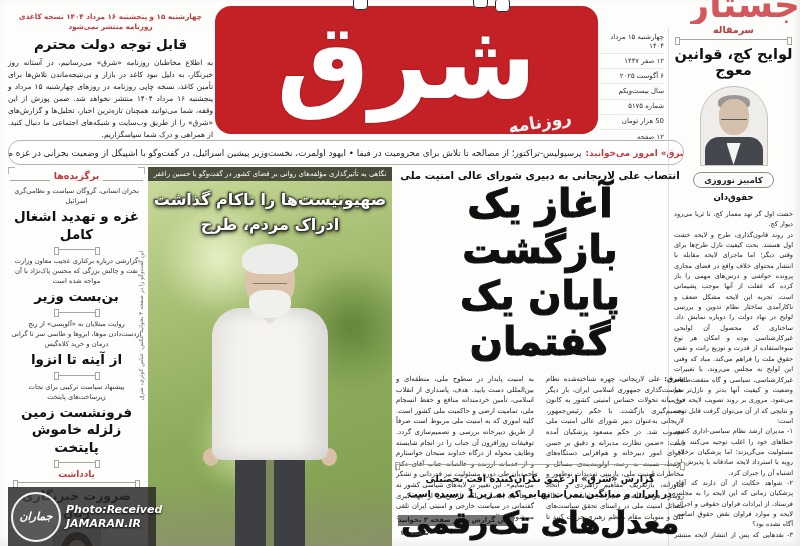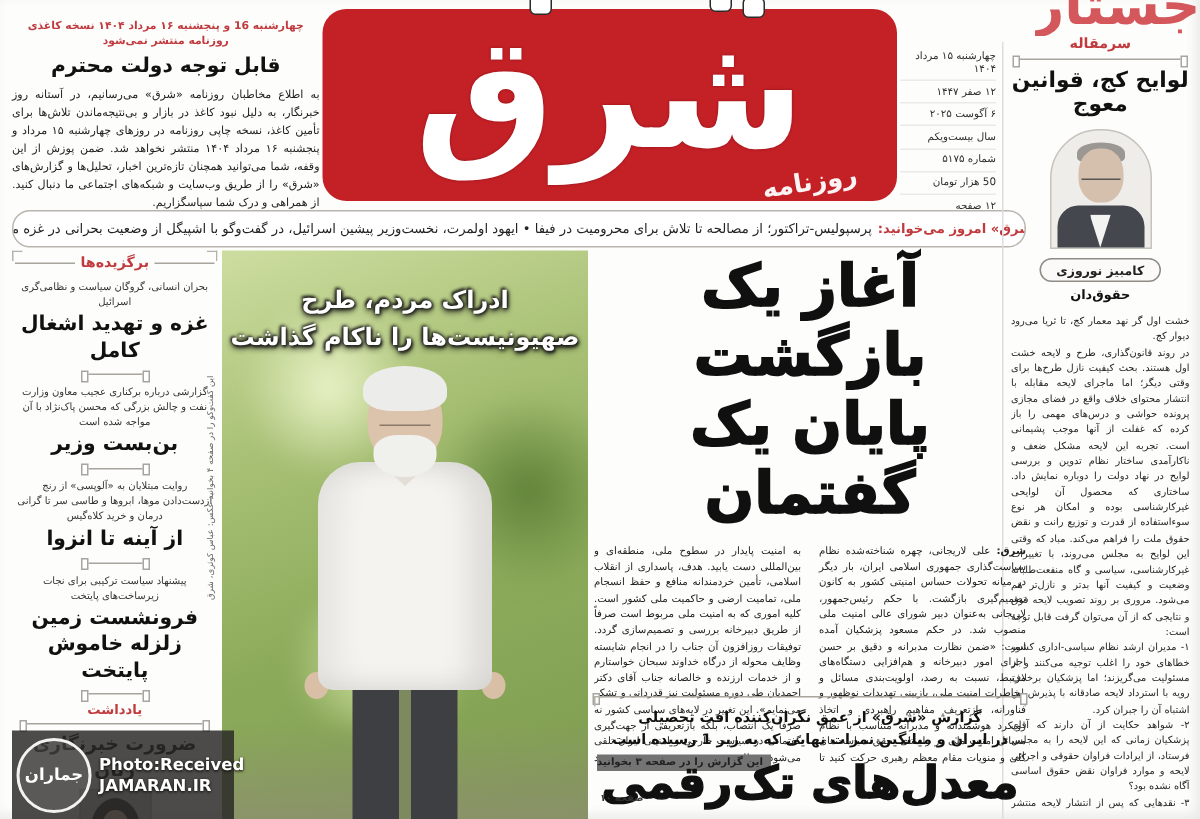--- a/index.html
+++ b/index.html
@@ -57,21 +57,21 @@
         background:#44474e;border-radius:14px 14px 0 0;}
   .portrait .p-shirt{position:absolute;left:50%;bottom:0;transform:translateX(-50%);width:14px;height:22px;
         background:#f4f4f2;clip-path:polygon(50% 100%,0 0,100% 0);}
   .author-badge{display:inline-block;border:1px solid #8f8b85;border-radius:10px;padding:2px 10px;
         font-size:8.3px;font-weight:bold;color:#222;margin-top:6px;background:#fbfaf8;}
   .author-role{font-size:8.6px;font-weight:bold;color:#111;margin-top:4px;}
   .ed-body{font-size:6.55px;line-height:1.58;text-align:justify;color:#222;white-space:pre-line;
         margin-top:7px;height:330px;overflow:hidden;}
   
   .leftcol{left:8px;top:167px;width:137px;height:379px;overflow:hidden;text-align:center;}
-  .label-row{display:flex;align-items:center;gap:4px;margin:3px 2px 5px;}
+  .label-row{display:flex;align-items:flex-end;gap:4px;margin:3px 2px 5px;}
   .label-row .ln{flex:1;border-top:1px solid #a8a49e;height:0;position:relative;}
   .hl-kicker{font-size:6.7px;color:#333;line-height:1.5;margin:2px 3px;}
   .hl-title{font-size:13.5px;font-weight:bold;color:#111;line-height:1.3;margin:1px 0 2px;}
   .hline-sm{width:44px;margin:6px auto;}
   .note-photo{width:46px;height:56px;margin:5px auto 0;background:#d8d4d0;border:1px solid #c0bcb6;
         position:relative;overflow:hidden;}
   .note-photo .w-scarf{position:absolute;left:50%;top:5px;transform:translateX(-50%);width:34px;height:46px;
         background:#2c2c31;border-radius:50% 50% 35% 35%;}
   .note-photo .w-face{position:absolute;left:50%;top:13px;transform:translateX(-50%);width:18px;height:24px;
         background:#d9c1ac;border-radius:48%;}
@@ -119,21 +119,21 @@
   .lead-pageref{position:absolute;left:2px;bottom:0;background:#737373;font-size:6.8px;font-weight:bold;padding-right:5px;}
   
   .bottom{left:396px;top:464px;width:288px;height:80px;text-align:center;}
   .bottom .hline{margin-bottom:7px;}
   .bot-kicker{font-size:9.6px;font-weight:bold;color:#111;line-height:1.55;}
   .bot-title{font-size:30px;font-weight:bold;color:#101010;margin-top:3px;letter-spacing:-.5px;
         -webkit-text-stroke:.9px #101010;}
   .bot-pageref{position:absolute;left:4px;bottom:8px;font-size:6.3px;font-weight:bold;color:#333;}
   
   .watermark{left:8px;top:487px;width:148px;height:59px;background:rgba(42,40,38,.84);z-index:6;
-        display:flex;align-items:center;direction:ltr;gap:5px;}
+        display:flex;align-items:center;direction:ltr;gap:5px;font-style:italic;}
   .wm-logo{flex:0 0 auto;width:46px;height:46px;margin-left:3px;border:2.5px solid #f2f2f2;border-radius:50%;
         display:flex;align-items:center;justify-content:center;color:#fff;font-size:11px;font-weight:bold;
         background:rgba(255,255,255,.08);}
   .wm-text{color:#fff;font-weight:bold;font-size:11px;line-height:1.25;text-shadow:0 1px 2px #000;}
 </style>
 </head>
 <body>
 
 <div class="page">
 
@@ -153,21 +153,21 @@
     <div class="date-row">چهارشنبه ۱۵ مرداد ۱۴۰۴</div>
     <div class="date-row">۱۲ صفر ۱۴۴۷</div>
     <div class="date-row">۶ آگوست ۲۰۲۵</div>
     <div class="date-row">سال بیست‌ویکم</div>
     <div class="date-row">شماره ۵۱۷۵</div>
     <div class="date-row">50 هزار تومان</div>
     <div class="date-row">۱۲ صفحه</div>
   </div>
 
   <div class="abs notice">
-    <div class="notice-topline">چهارشنبه 16 و پنجشنبه ۱۶ مرداد ۱۴۰۴ نسخه کاغذی روزنامه منتشر نمی‌شود</div>
+    <div class="notice-topline">چهارشنبه ۱۵ و پنجشنبه ۱۶ مرداد ۱۴۰۴ نسخه کاغذی روزنامه منتشر نمی‌شود</div>
     <div class="notice-title">قابل توجه دولت محترم</div>
     <div class="notice-body">به اطلاع مخاطبان روزنامه «شرق» می‌رسانیم، در آستانه روز خبرنگار، به دلیل نبود کاغذ در بازار و بی‌نتیجه‌ماندن تلاش‌ها برای تأمین کاغذ، نسخه چاپی روزنامه در روزهای چهارشنبه ۱۵ مرداد و پنجشنبه ۱۶ مرداد ۱۴۰۴ منتشر نخواهد شد. ضمن پوزش از این وقفه، شما می‌توانید همچنان تازه‌ترین اخبار، تحلیل‌ها و گزارش‌های «شرق» را از طریق وب‌سایت و شبکه‌های اجتماعی ما دنبال کنید. از همراهی و درک شما سپاسگزاریم.</div>
   </div>
 
   <div class="abs today">
     <span class="lbl">در «شرق» امروز می‌خوانید:</span>
     <span class="txt">پرسپولیس-تراکتور؛ از مصالحه تا تلاش برای محرومیت در فیفا • ایهود اولمرت، نخست‌وزیر پیشین اسرائیل، در گفت‌وگو با اشپیگل از وضعیت بحرانی در غزه می‌گوید</span>
   </div>
 
   <div class="abs vr-sidebar"></div>
@@ -228,28 +228,30 @@
       <div class="m-trous"></div>
       <div class="m-hand1"></div>
       <div class="m-hand2"></div>
       <div class="m-shirt"></div>
       <div class="m-collar"></div>
       <div class="m-head"></div>
       <div class="m-beard"></div>
       <div class="m-hair"></div>
       <div class="m-glass"></div>
     </div>
+    <div class="photo-kicker">نگاهی به تأثیرگذاری مؤلفه‌های روانی بر فضای کشور در گفت‌وگو با حسین راغفر</div>
     <div class="photo-title">
+      <div>صهیونیست‌ها را ناکام گذاشت</div>
       <div>ادراک مردم، طرح</div>
-      <div>صهیونیست‌ها را ناکام گذاشت</div>
     </div>
   </figure>
   <div class="abs vcaption">این گفت‌وگو را در صفحه ۴ بخوانید      عکس: عباس کوثری، شرق</div>
 
   <section class="abs lead">
+    <div class="lead-kicker">انتصاب علی لاریجانی به دبیری شورای عالی امنیت ملی</div>
     <div class="lead-title">
       <div>آغاز یک بازگشت</div>
       <div>پایان یک گفتمان</div>
     </div>
     <div class="lead-body">
       <b>شرق:</b>
       <span>علی لاریجانی، چهره شناخته‌شده نظام سیاست‌گذاری جمهوری اسلامی ایران، بار دیگر در میانه تحولات حساس امنیتی کشور به کانون تصمیم‌گیری بازگشت. با حکم رئیس‌جمهور، لاریجانی به‌عنوان دبیر شورای عالی امنیت ملی منصوب شد. در حکم مسعود پزشکیان آمده است: «ضمن نظارت مدبرانه و دقیق بر حسن اجرای امور دبیرخانه و هم‌افزایی دستگاه‌های مرتبط، نسبت به رصد، اولویت‌بندی مسائل و مخاطرات امنیت ملی، بازبینی تهدیدات نوظهور و فناورانه، بازتعریف مفاهیم راهبردی و اتخاذ رویکرد هوشمندانه و مدبرانه متناسب با نظام مسائل امنیت ملی در راستای تحقق سیاست‌های کلی و منویات مقام معظم رهبری حرکت کنید تا به امنیت پایدار در سطوح ملی، منطقه‌ای و بین‌المللی دست یابید. هدف، پاسداری از انقلاب اسلامی، تأمین خردمندانه منافع و حفظ انسجام ملی، تمامیت ارضی و حاکمیت ملی کشور است. کلیه اموری که به امنیت ملی مربوط است صرفاً از طریق دبیرخانه بررسی و تصمیم‌سازی گردد. توفیقات روزافزون آن جناب را در انجام شایسته وظایف محوله از درگاه خداوند سبحان خواستارم و از خدمات ارزنده و خالصانه جناب آقای دکتر احمدیان طی دوره مسئولیت نیز قدردانی و تشکر می‌نمایم». این تغییر در لایه‌های سیاسی کشور نه صرفاً یک انتصاب، بلکه بازتعریفی از جهت‌گیری گفتمانی در سیاست خارجی و امنیتی ایران تلقی می‌شود. مطابق رویه مرسوم پیش‌بینی می‌شود که وی در ادامه با حکم رهبر انقلاب به‌عنوان نماینده رهبری در شورا نیز منصوب شود تا از حق رأی برخوردار شود؛ اتفاقی که در گذشته نیز بارها برای دبیران این شورا رقم خورده است. لاریجانی پیش از این در سال ۱۳۸۶ به‌دلیل اختلافات عمیق با رئیس‌جمهور وقت محمود احمدی‌نژاد از دبیری شورا کناره‌گیری کرده بود.</span>
       <span class="lead-pageref">این گزارش را در صفحه ۳ بخوانید</span>
     </div>
   </section>

